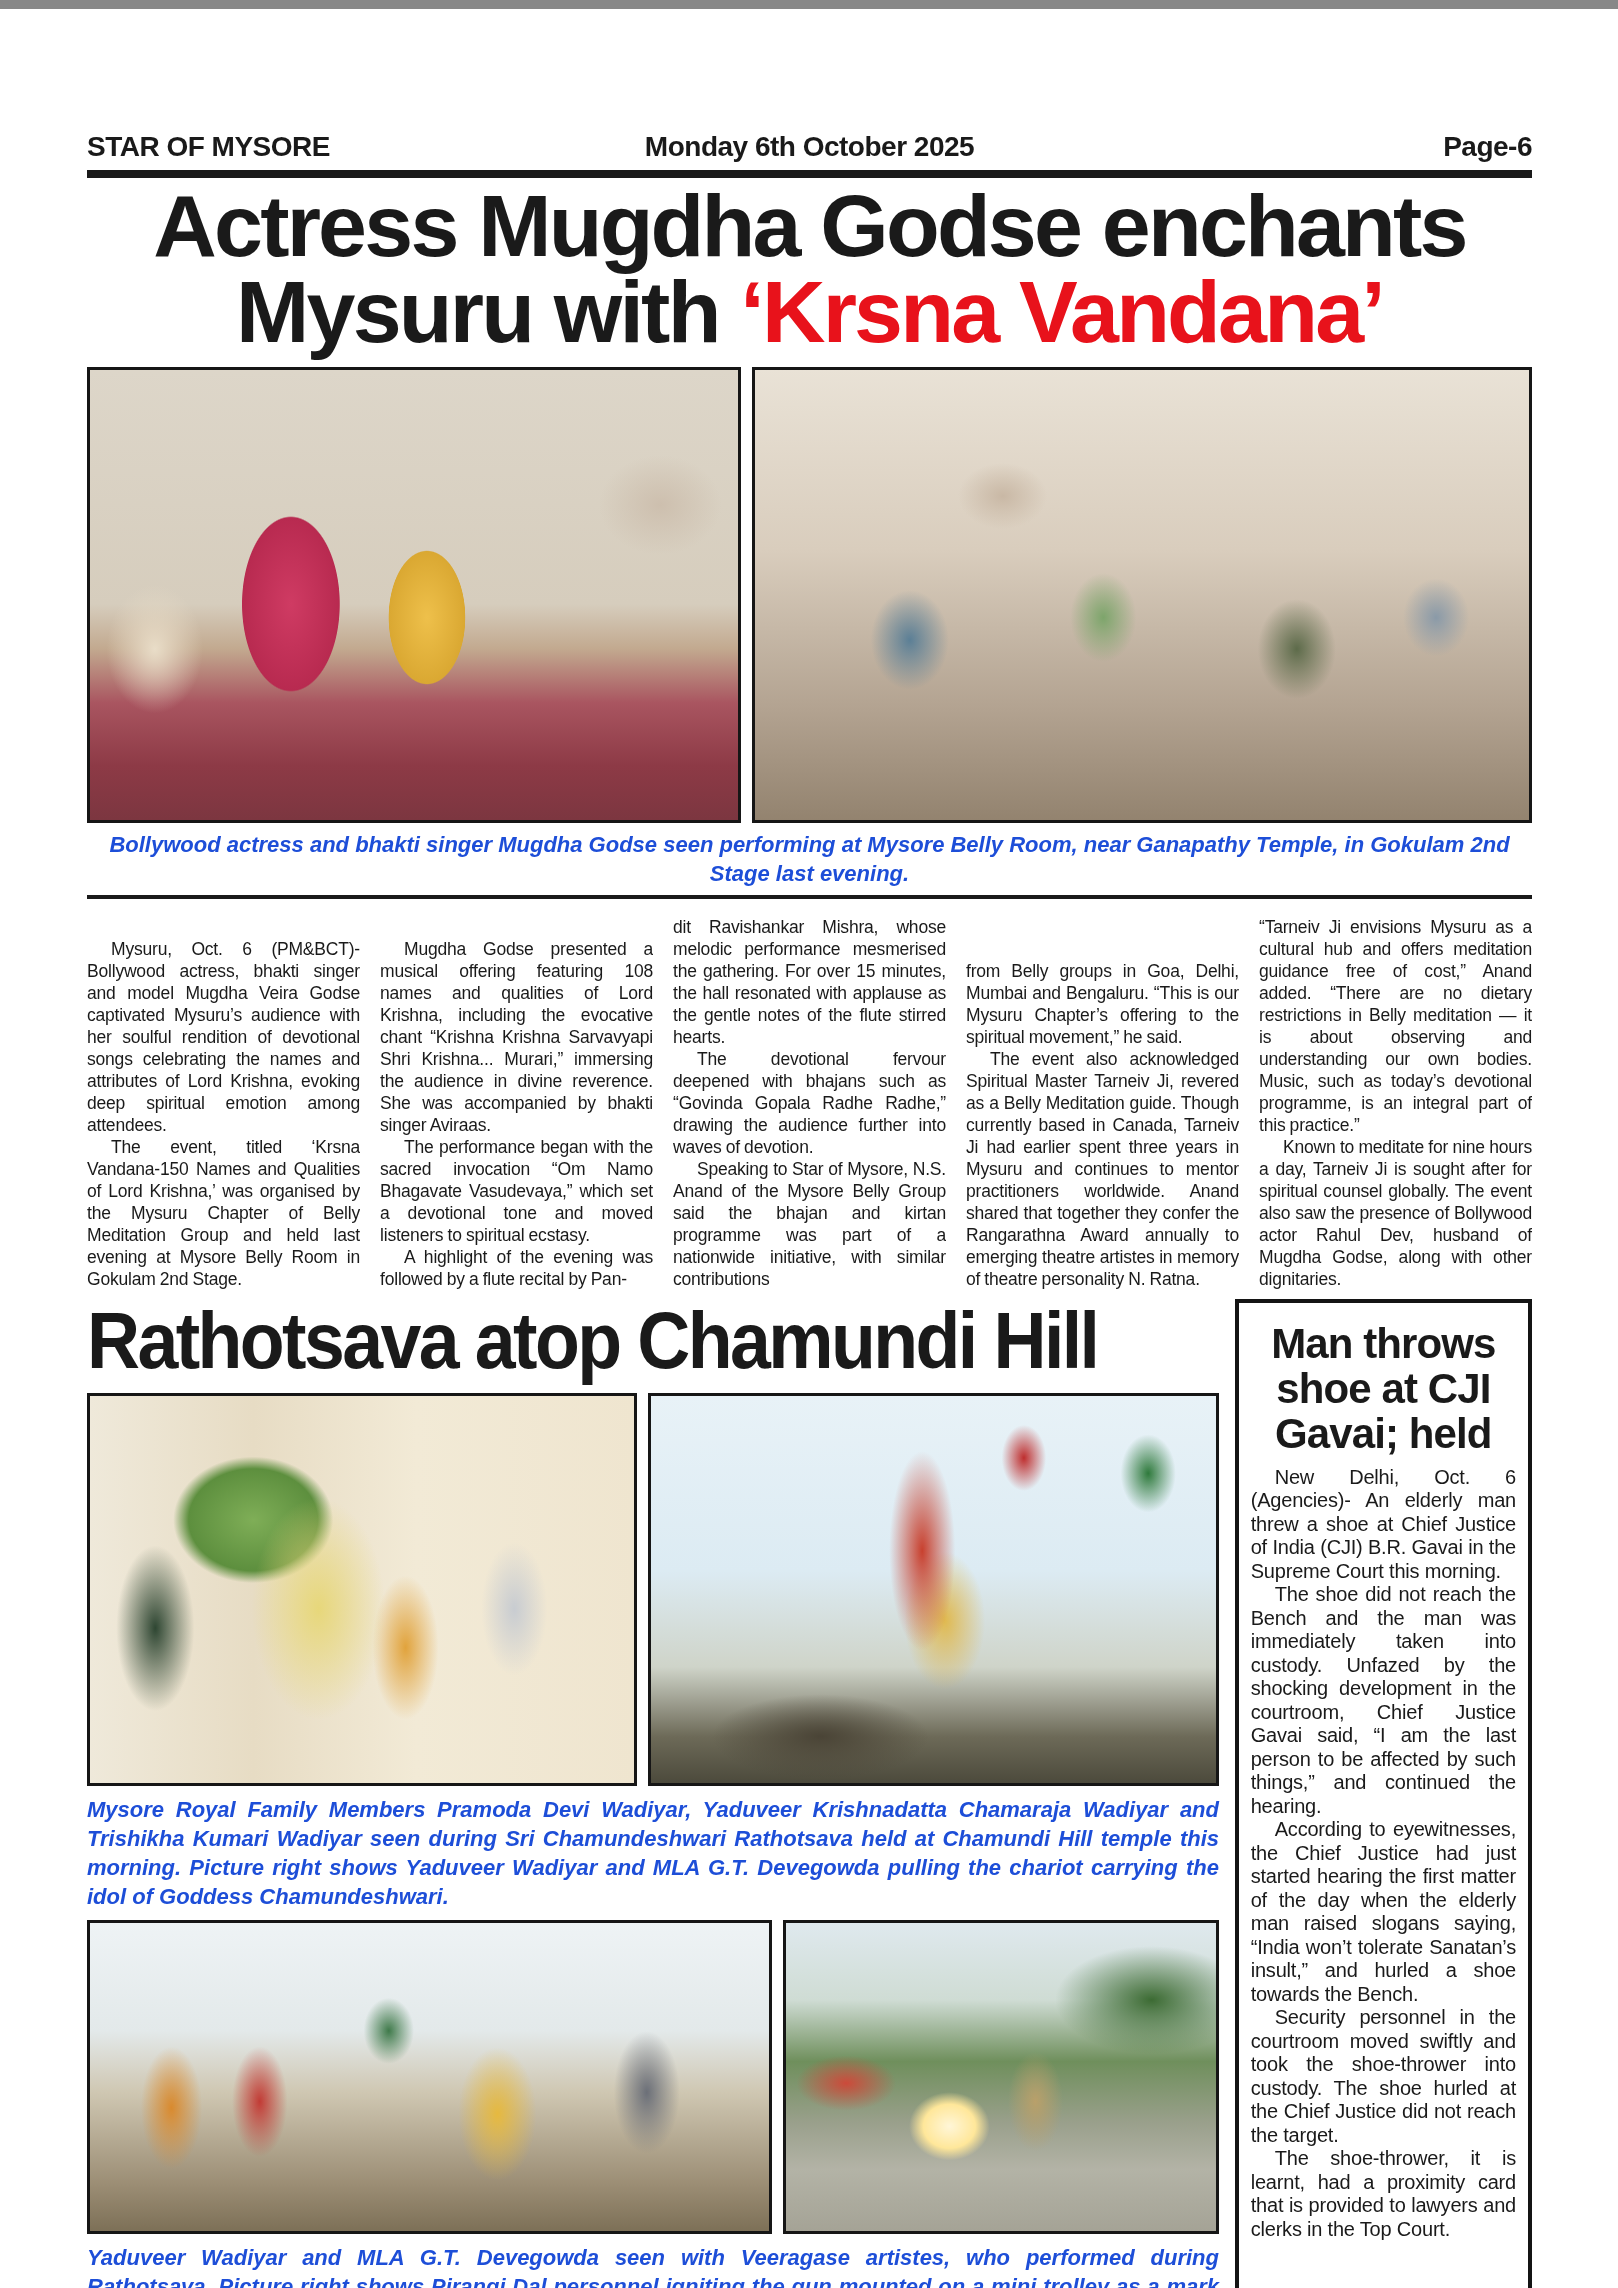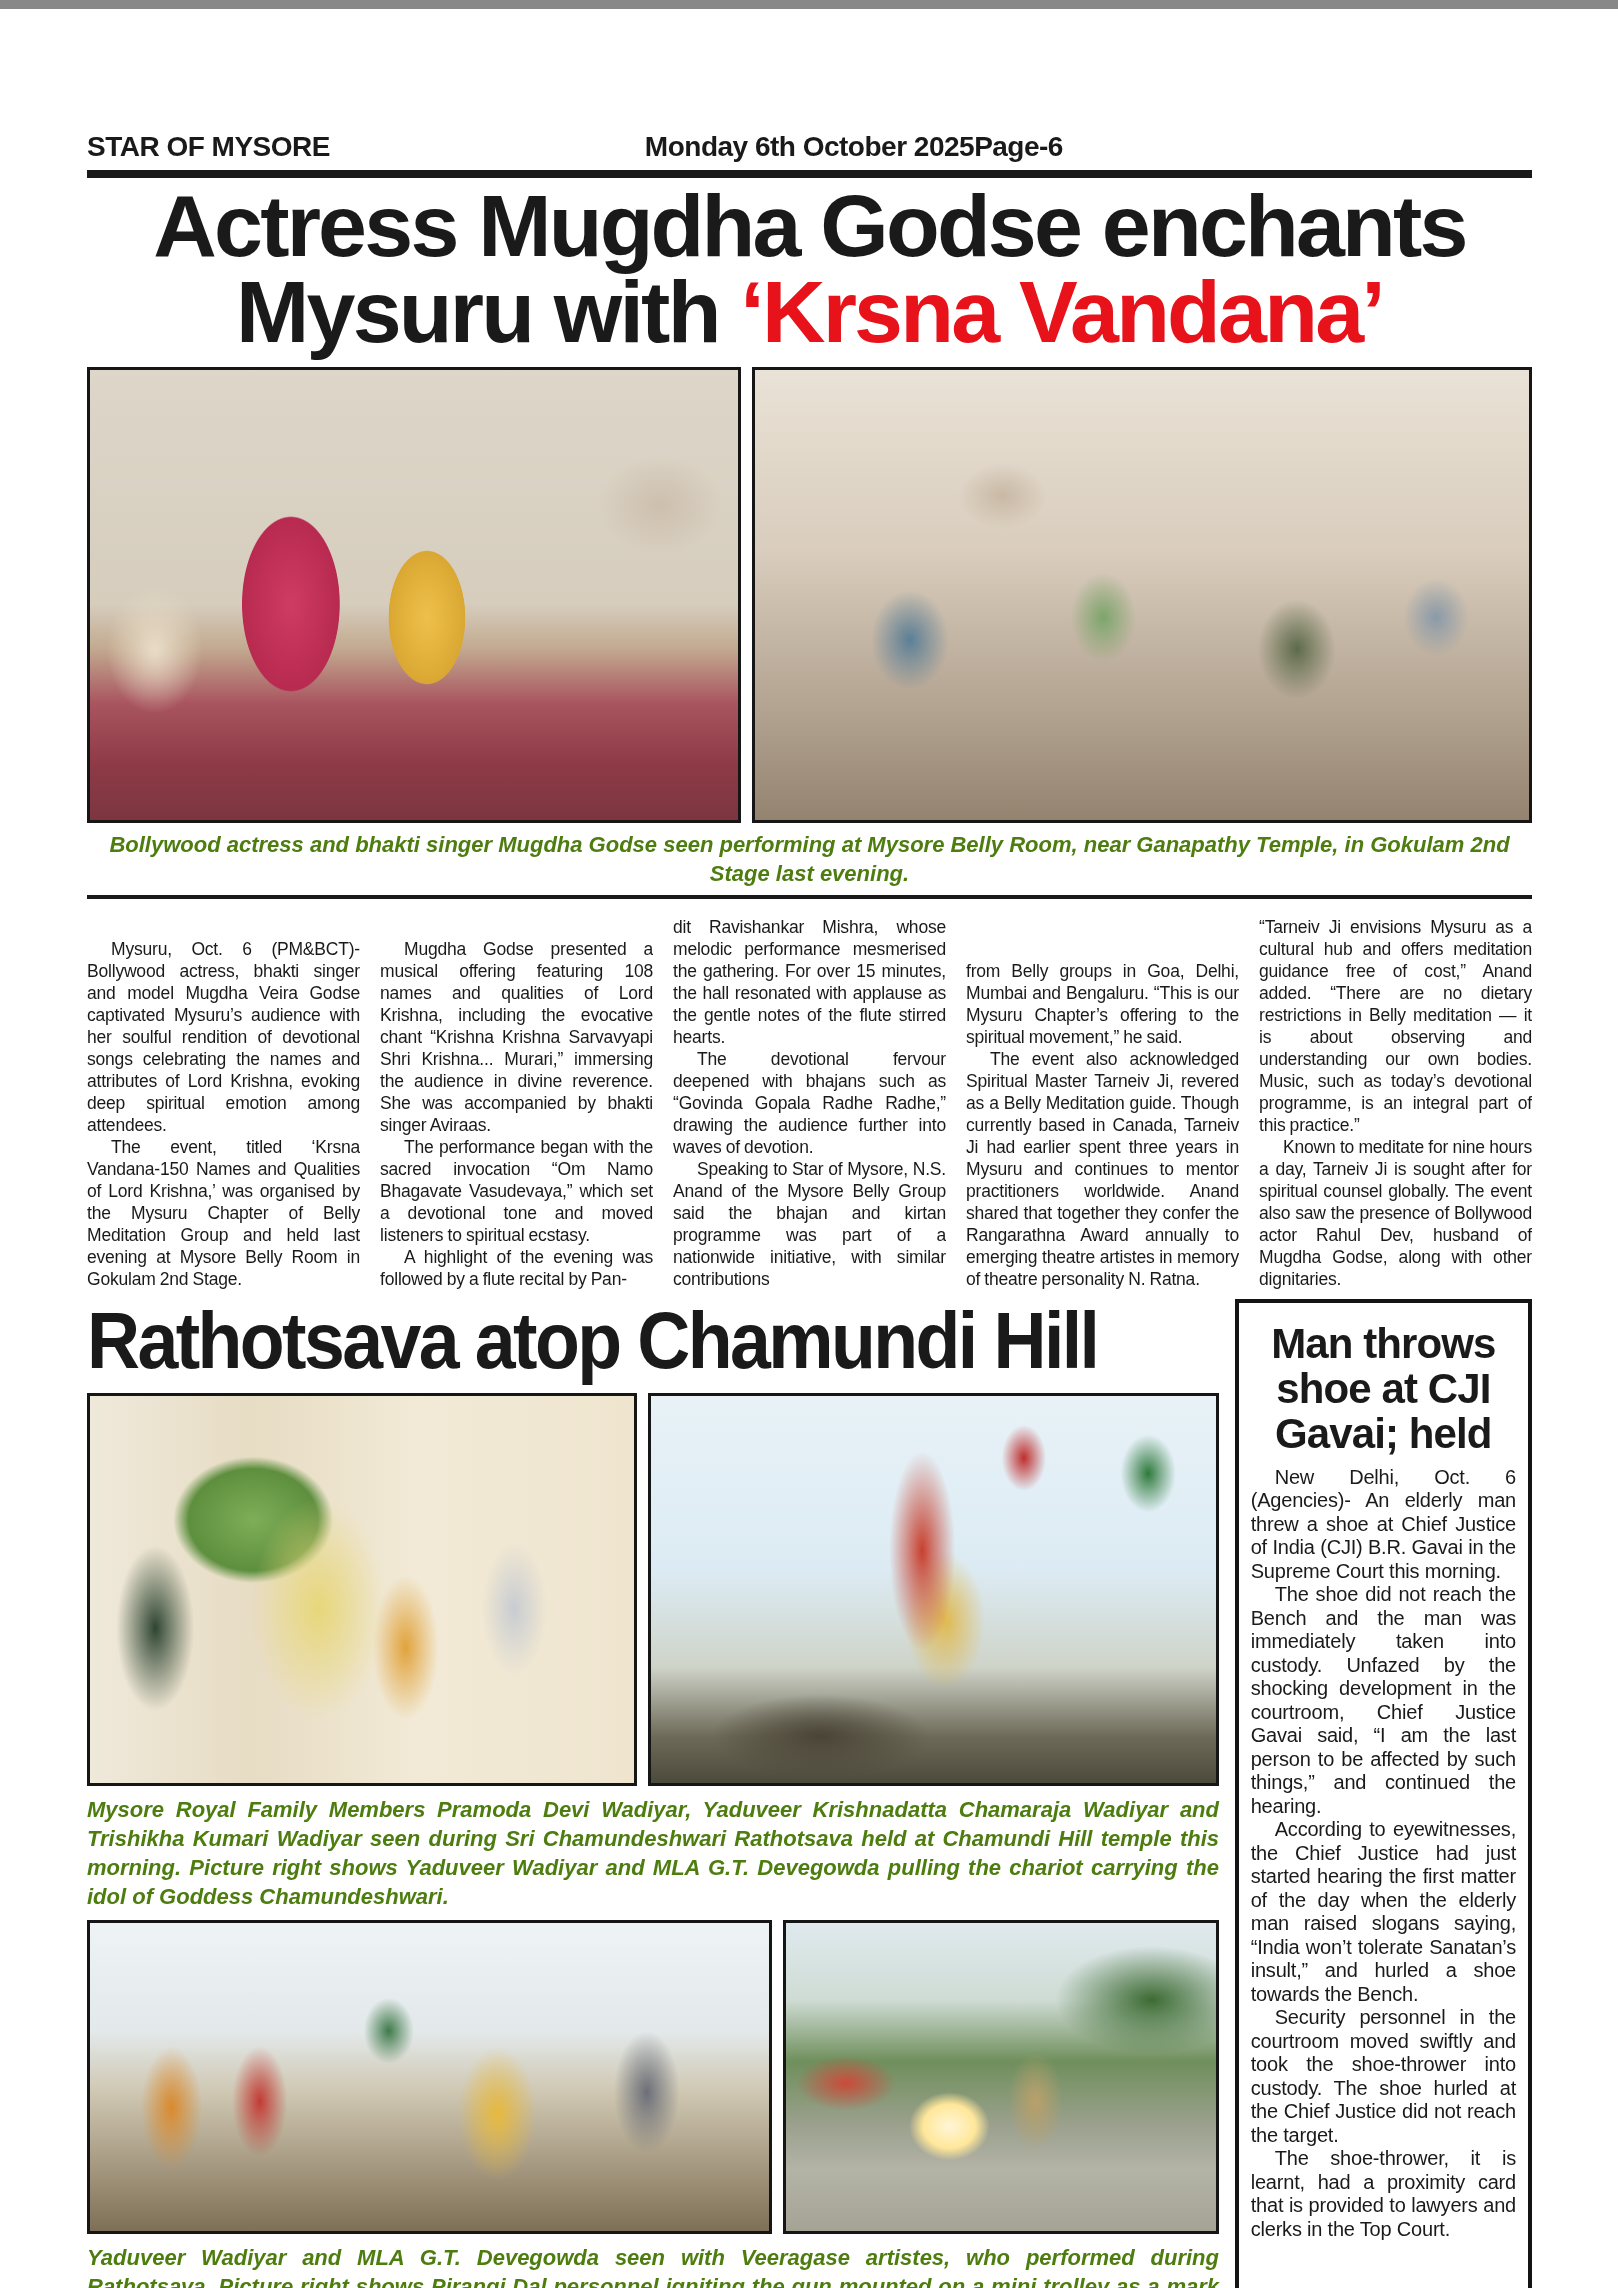--- a/index.html
+++ b/index.html
@@ -4,21 +4,21 @@
 <style>
   html,body{margin:0;padding:0;background:#888;}
   .page{
     width:1619px;height:2289px;background:#ffffff;position:relative;
     font-family:"Liberation Sans", sans-serif;color:#1a1a1a;
     box-sizing:border-box;padding:122px 87px 0 87px;overflow:hidden;margin-top:9px;
   }
   
   .masthead{display:grid;grid-template-columns:1fr auto 1fr;align-items:end;
     font-weight:bold;font-size:28px;letter-spacing:-0.5px;}
-  .masthead .right{text-align:left;}
+  .masthead .right{text-align:right;}
   .rule-thick{height:8.3px;background:#1a1a1a;margin-top:6.5px;}
   .rule-thin{height:3.7px;background:#1a1a1a;}
   
   .headline{margin-top:5.5px;text-align:center;font-weight:bold;
     font-size:88px;line-height:0.97;letter-spacing:-2.8px;}
   
   .photo{border:3.7px solid #161616;box-sizing:border-box;}
   .photorow{display:flex;gap:11px;}
   .row1{margin-top:13px;height:456px;}
   .ph1{flex:0 0 654px;background:
@@ -28,21 +28,21 @@
     radial-gradient(ellipse 102px 83px at 88% 30%, #cdbfae 0%, rgba(0,0,0,0) 60%),
     linear-gradient(180deg,#ddd6c9 0%,#d6cdbd 52%,#c2a98f 62%,#a95560 74%,#8d3a46 88%,#7c3640 100%);}
   .ph2{flex:1;background:
     radial-gradient(ellipse 65px 83px at 20% 60%, #5b7f96 0%, rgba(0,0,0,0) 60%),
     radial-gradient(ellipse 55px 74px at 45% 55%, #7da56b 0%, rgba(0,0,0,0) 60%),
     radial-gradient(ellipse 65px 83px at 70% 62%, #5d6b4a 0%, rgba(0,0,0,0) 60%),
     radial-gradient(ellipse 55px 65px at 88% 55%, #8a9aa8 0%, rgba(0,0,0,0) 60%),
     radial-gradient(ellipse 74px 55px at 32% 28%, #c9b8a5 0%, rgba(0,0,0,0) 60%),
     linear-gradient(180deg,#e9e2d6 0%,#d9cdbd 40%,#b3a391 75%,#93836f 100%);}
   
-  .caption{font-weight:bold;font-style:italic;font-size:22px;line-height:1.3;color:#4d7c0f;}
+  .caption{font-weight:bold;font-style:italic;font-size:22px;line-height:1.3;color:#1d4ed8;}
   .cap-center{text-align:center;margin-top:8.3px;}
   .cap1-rule{margin-top:6.5px;}
   
   .bodycols{display:flex;gap:20px;margin-top:11px;height:380px;overflow:hidden;align-items:flex-end;}
   .col{flex:1;overflow:hidden;}
   .bp{margin:0;font-size:17.5px;line-height:22px;text-align:justify;
       letter-spacing:-0.2px;word-spacing:-0.5px;}
   .bp.ind{text-indent:24px;}
   .sp{margin:0;font-size:20px;line-height:23.5px;text-align:justify;letter-spacing:-0.2px;}
   .sp.ind{text-indent:24px;}

